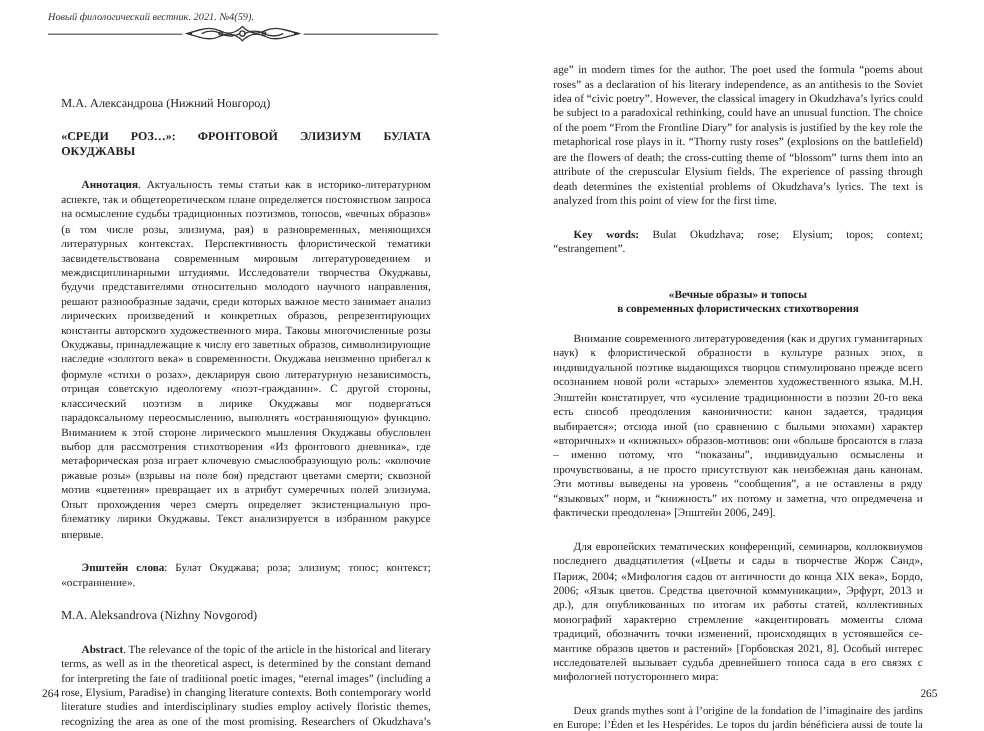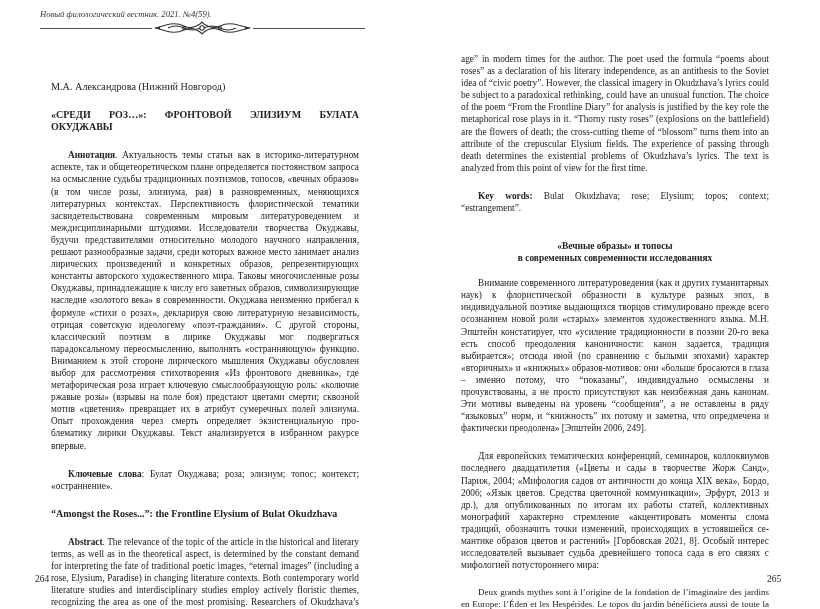--- a/index.html
+++ b/index.html
@@ -44,33 +44,33 @@
       </g>
       <path d="M0 7 L6 5.5 L6 8.5 Z M97 7 L91 5.5 L91 8.5 Z" fill="#333"></path>
     </svg>
     <div class="rule r"></div>
   </div>
 
   <div class="col" style="top:65px;">
     <p class="center author">М.А. Александрова (Нижний Новгород)</p>
     <p class="center title" style="margin-top:7px;">«СРЕДИ РОЗ…»: ФРОНТОВОЙ ЭЛИЗИУМ БУЛАТА ОКУДЖАВЫ</p>
     <p style="margin-top:10px;"><span class="b">Аннотация</span><span>. Актуальность темы статьи как в историко-литературном аспекте, так и общетеоретическом плане определяется постоянством запроса на осмысле­ние судьбы традиционных поэтизмов, топосов, «вечных образов» (в том числе розы, элизиума, рая) в разновременных, меняющихся литературных контекстах. Перспективность флористической тематики засвидетельствована современным мировым литературоведением и междисциплинарными штудиями. Исследовате­ли творчества Окуджавы, будучи представителями относительно молодого науч­ного направления, решают разнообразные задачи, среди которых важное место за­нимает анализ лирических произведений и конкретных образов, репрезентирую­щих константы авторского художественного мира. Таковы многочисленные розы Окуджавы, принадлежащие к числу его заветных образов, символизирующие на­следие «золотого века» в современности. Окуджава неизменно прибегал к фор­муле «стихи о розах», декларируя свою литературную независимость, отрицая советскую идеологему «поэт-гражданин». С другой стороны, классический по­этизм в лирике Окуджавы мог подвергаться парадоксальному переосмыслению, выполнять «остранняющую» функцию. Вниманием к этой стороне лирического мышления Окуджавы обусловлен выбор для рассмотрения стихотворения «Из фронтового дневника», где метафорическая роза играет ключевую смыслообра­зующую роль: «колючие ржавые розы» (взрывы на поле боя) предстают цветами смерти; сквозной мотив «цветения» превращает их в атрибут сумеречных полей элизиума. Опыт прохождения через смерть определяет экзистенциальную про­блематику лирики Окуджавы. Текст анализируется в избранном ракурсе впервые.</span></p>
-    <p><span class="b">Ключевые слова</span><span>: Булат Окуджава; роза; элизиум; топос; контекст; «остран­нение».</span></p>
-    <p class="center title" style="margin-top:8px;">“Amongst the Roses...”: the Frontline Elysium of Bulat Okudzhava</p>
+    <p><span class="b">Эпштейн слова</span><span>: Булат Окуджава; роза; элизиум; топос; контекст; «остран­нение».</span></p>
+    <p class="center author" style="margin-top:14px;">M.A. Aleksandrova (Nizhny Novgorod)</p>
     <p style="margin-top:10px;"><span class="b">Abstract</span><span>. The relevance of the topic of the article in the historical and literary terms, as well as in the theoretical aspect, is determined by the constant demand for interpreting the fate of traditional poetic images, “eternal images” (including a rose, Elysium, Paradise) in changing literature contexts. Both contemporary world literature studies and interdisciplinary studies employ actively floristic themes, recognizing the area as one of the most promising. Researchers of Okudzhava’s works, representatives of a relatively young scholarly trend, deal with various problems, among which an emphasis is put on the analysis of poems and specific images that represent invariable issues of the author’s artistic world. These are numerous roses of Okudzhava, which together with his sacramental images symbolize the inheritance of the so-called “golden</span></p>
   </div>
   <div class="pnum" style="left:35px;">264</div>
 </div>
 
 <div class="page" id="page-right">
   <div class="col" style="top:37px;">
     <p class="noindent">age” in modern times for the author. The poet used the formula “poems about roses” as a declaration of his literary independence, as an antithesis to the Soviet idea of “civic poetry”. However, the classical imagery in Okudzhava’s lyrics could be subject to a paradoxical rethinking, could have an unusual function. The choice of the poem “From the Frontline Diary” for analysis is justified by the key role the metaphorical rose plays in it. “Thorny rusty roses” (explosions on the battlefield) are the flowers of death; the cross-cutting theme of “blossom” turns them into an attribute of the crepuscular Elysi­um fields. The experience of passing through death determines the existential problems of Okudzhava’s lyrics. The text is analyzed from this point of view for the first time.</p>
     <p><span class="b">Key words:</span><span> Bulat Okudzhava; rose; Elysium; topos; context; “estrangement”.</span></p>
     <div class="sect" style="margin-top:26px;">
       <div>«Вечные образы» и топосы</div>
-      <div>в современных современности исследованиях</div>
+      <div>в современных флористических стихотворения</div>
     </div>
     <p style="margin-top:13px;">Внимание современного литературоведения (как и других гумани­тарных наук) к флористической образности в культуре разных эпох, в индивидуальной поэтике выдающихся творцов стимулировано прежде всего осознанием новой роли «старых» элементов художественного язы­ка. М.Н. Эпштейн констатирует, что «усиление традиционности в поэзии 20-го века есть способ преодоления каноничности: канон задается, тради­ция выбирается»; отсюда иной (по сравнению с былыми эпохами) харак­тер «вторичных» и «книжных» образов-мотивов: они «больше бросаются в глаза – именно потому, что “показаны”, индивидуально осмыслены и прочувствованы, а не просто присутствуют как неизбежная дань канонам. Эти мотивы выведены на уровень “сообщения”, а не оставлены в ряду “языковых” норм, и “книжность” их потому и заметна, что опредмечена и фактически преодолена» [Эпштейн 2006, 249].</p>
     <p>Для европейских тематических конференций, семинаров, коллоквиу­мов последнего двадцатилетия («Цветы и сады в творчестве Жорж Санд», Париж, 2004; «Мифология садов от античности до конца XIX века», Бор­до, 2006; «Язык цветов. Средства цветочной коммуникации», Эрфурт, 2013 и др.), для опубликованных по итогам их работы статей, коллектив­ных монографий характерно стремление «акцентировать моменты слома традиций, обозначить точки изменений, происходящих в устоявшейся се­мантике образов цветов и растений» [Горбовская 2021, 8]. Особый интерес исследователей вызывает судьба древнейшего топоса сада в его связях с мифологией потустороннего мира:</p>
     <p class="quote" style="margin-top:12px;">Deux grands mythes sont à l’origine de la fondation de l’imaginaire des jardins en Europe: l’Éden et les Hespérides. Le topos du jardin bénéficiera aussi de toute la tra­dition mythologique du Royaume des Morts (В основе европейских садов как пред­мета творческого воображения лежат два великих мифа: Эдем и Геспериды. Топос сада обогатился также всеми мифологическими традициями Царства Мертвых) [Peylet 2006, 9].</p>
   </div>
   <div class="pnum" style="left:357px;">265</div>
 </div>
 
 </body></html>

